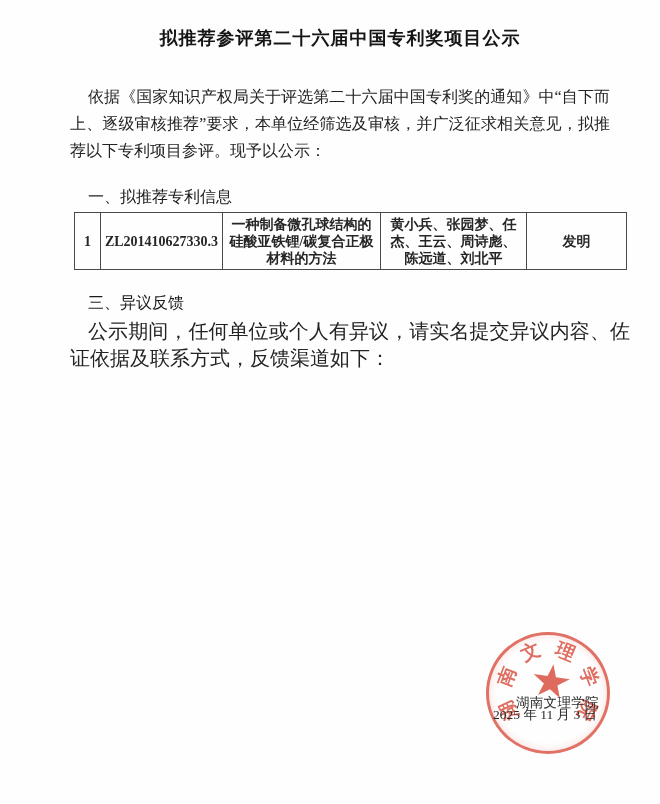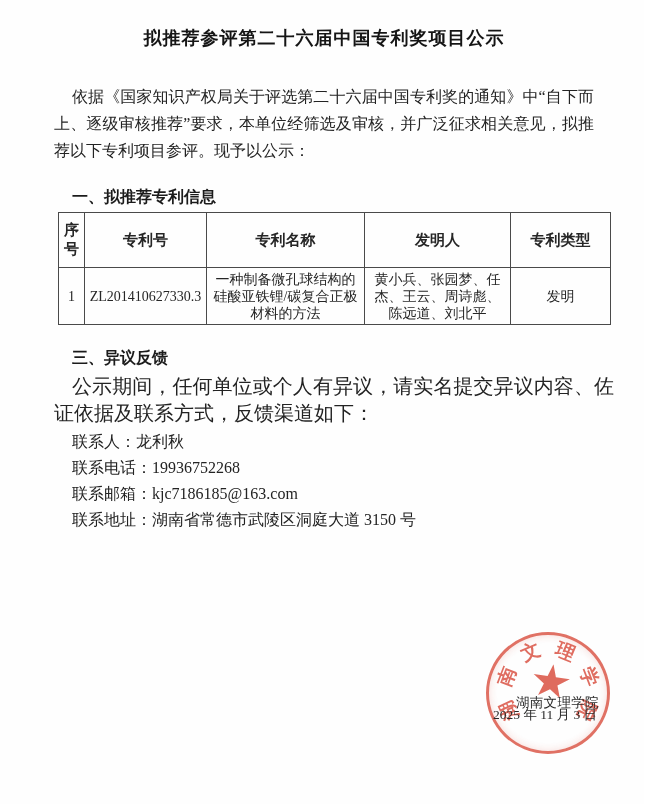--- a/index.html
+++ b/index.html
@@ -3,40 +3,41 @@
 <meta charset="utf-8">
 <style>
   html,body { margin:0; padding:0; background:#ffffff; }
   .page {
     position: relative;
     width: 644px; height: 804px;
     background: #fefefe;
     font-family: "Liberation Serif", "DejaVu Serif", serif;
     color: #232323;
     overflow: hidden;
+    padding-left: 16px;
   }
   .title {
     margin: 26px 50px 0 54px;
     text-align: center;
     font-size: 18px;
     font-weight: bold;
     color: #151515;
     letter-spacing: 1px;
   }
   .intro {
     margin: 33px 50px 14px 54px;
     font-size: 16px;
     line-height: 27px;
     text-align: justify;
     text-indent: 18px;
   }
   .sec-heading {
     margin: 27px 50px 0 54px;
     font-size: 16px;
-    font-weight: bold;
+    font-weight: normal;
     color: #1b1b1b;
     text-indent: 18px;
   }
   .sec-heading.first { margin-top: 23px; }
   .sec-heading.third { margin-top: 23px; }
   table.patents {
     margin: 4px 0 0 58px;
     width: 552px;
     border-collapse: collapse;
     table-layout: fixed;
@@ -45,21 +46,21 @@
   }
   table.patents th, table.patents td {
     border: 1.5px solid #4a4a4a;
     text-align: center;
     vertical-align: middle;
     padding: 2px 3px;
     line-height: 17px;
     overflow: hidden;
   }
   table.patents th { font-size: 15px; font-weight: bold; height: 50px; line-height: 19px; }
-  table.patents td { height: 52px; }
+  table.patents td { height: 52px; font-weight: bold; }
   .s2-body {
     margin: 6px 50px 0 54px;
     font-size: 16px;
     text-indent: 18px;
   }
   .s3-body {
     margin: 4px 30px 0 54px;
     font-size: 20px;
     line-height: 27px;
     text-align: justify;
@@ -119,47 +120,34 @@
 
   <table class="patents">
     <colgroup>
       <col style="width:26px">
         <col style="width:122px">
         <col style="width:158px">
         <col style="width:146px">
         <col style="width:100px">
     </colgroup>
     <tbody>
-        <tr>
-      <th>序号</th>
-      <th>专利号</th>
-      <th>专利名称</th>
-      <th>发明人</th>
-      <th>专利类型</th>
-    </tr>
     <tr>
       <td>1</td>
       <td>ZL201410627330.3</td>
       <td>一种制备微孔球结构的硅酸亚铁锂/碳复合正极材料的方法</td>
       <td>黄小兵、张园梦、任杰、王云、周诗彪、陈远道、刘北平</td>
       <td>发明</td>
     </tr>
   </tbody>
     </table>
 
 
   <div class="sec-heading third">三、异议反馈</div>
   <div class="s3-body">公示期间，任何单位或个人有异议，请实名提交异议内容、佐证依据及联系方式，反馈渠道如下：</div>
 
-  <div class="contacts">
-    <div class="contact-line">联系人：龙利秋</div>
-    <div class="contact-line">联系电话：19936752268</div>
-    <div class="contact-line">联系邮箱：kjc7186185@163.com</div>
-    <div class="contact-line">联系地址：湖南省常德市武陵区洞庭大道 3150 号</div>
-  </div>
 
   <div class="stamp">
     <div class="stamp-circle"></div>
     <div class="stamp-star"></div>
     <span class="arc-char arc0">湖</span>
     <span class="arc-char arc1">南</span>
     <span class="arc-char arc2">文</span>
     <span class="arc-char arc3">理</span>
     <span class="arc-char arc4">学</span>
     <span class="arc-char arc5">院</span>

